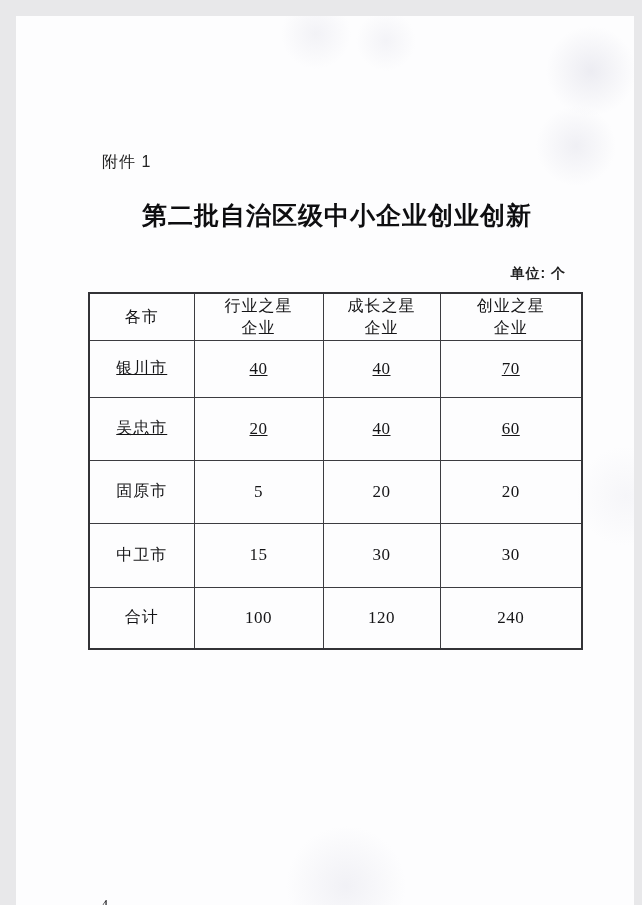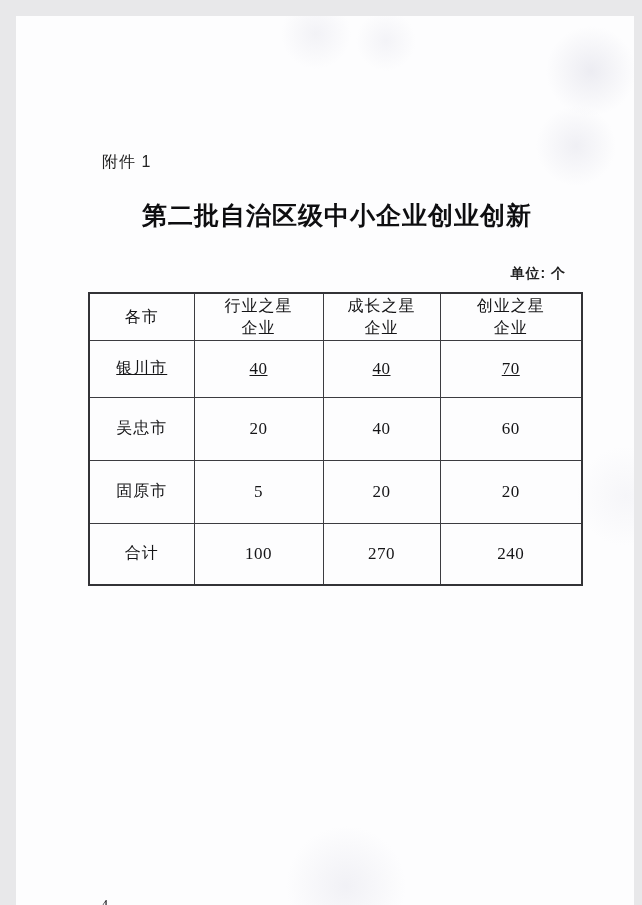--- a/index.html
+++ b/index.html
@@ -77,21 +77,21 @@
   .th-cn { white-space: pre-line; line-height: 22px; }
   .td-num {
     font-size: 17px;
     font-family: "Liberation Serif", serif;
     letter-spacing: 0.5px;
     margin-left: 43px;
   }
   tr.r-head   { height: 47px; }
   tr.r-body-0 { height: 57px; text-decoration: underline; }
   tr.r-body-1 { height: 68px; }
-  tr.r-body-2 { height: 63px; }
+  tr.r-body-2 { height: 63px; text-decoration: underline; }
   tr.r-body-3 { height: 63px; }
   tr.r-body-4 { height: 64px; }
   tr.r-body-5 { height: 62px; }
   .page-number {
     position: absolute;
     left: 62px;
     top: 873px;
     font-size: 15px;
     font-family: "Liberation Serif", serif;
     letter-spacing: 3px;
@@ -141,24 +141,30 @@
         <td class="td-num">20</td>
         <td class="td-num">40</td>
         <td class="td-num">60</td>
       </tr>
       <tr class="r-body-3">
         <td class="td-city">固原市</td>
         <td class="td-num">5</td>
         <td class="td-num">20</td>
         <td class="td-num">20</td>
       </tr>
+      <tr class="r-body-4">
+        <td class="td-city">中卫市</td>
+        <td class="td-num">15</td>
+        <td class="td-num">30</td>
+        <td class="td-num">30</td>
+      </tr>
       <tr class="r-body-5">
         <td class="td-city">合计</td>
         <td class="td-num">100</td>
-        <td class="td-num">270</td>
+        <td class="td-num">120</td>
         <td class="td-num">240</td>
       </tr>
     </tbody>
   </table>
 
   <div class="page-number">- 4 -</div>
 
 </div>
 
 </body></html>

